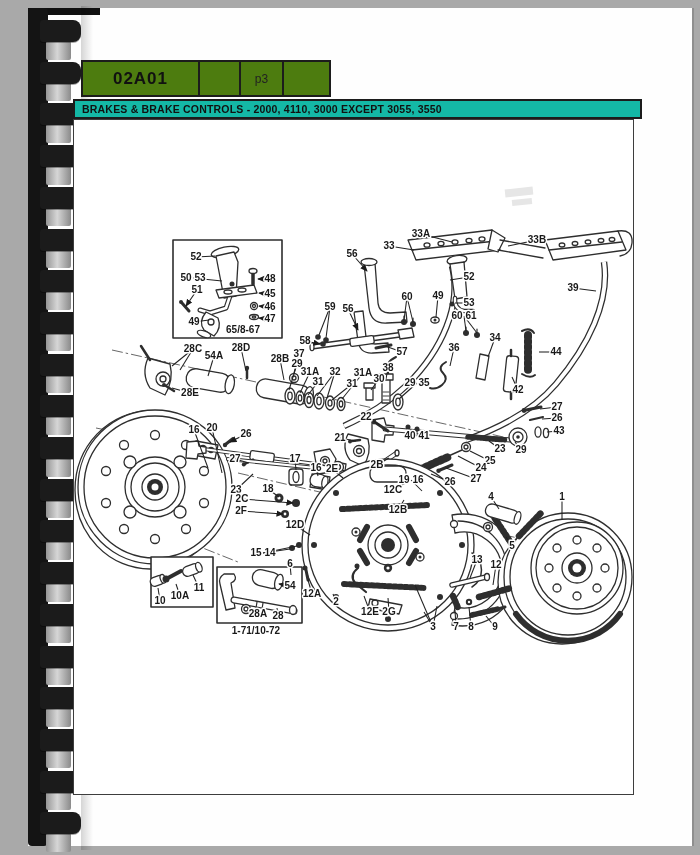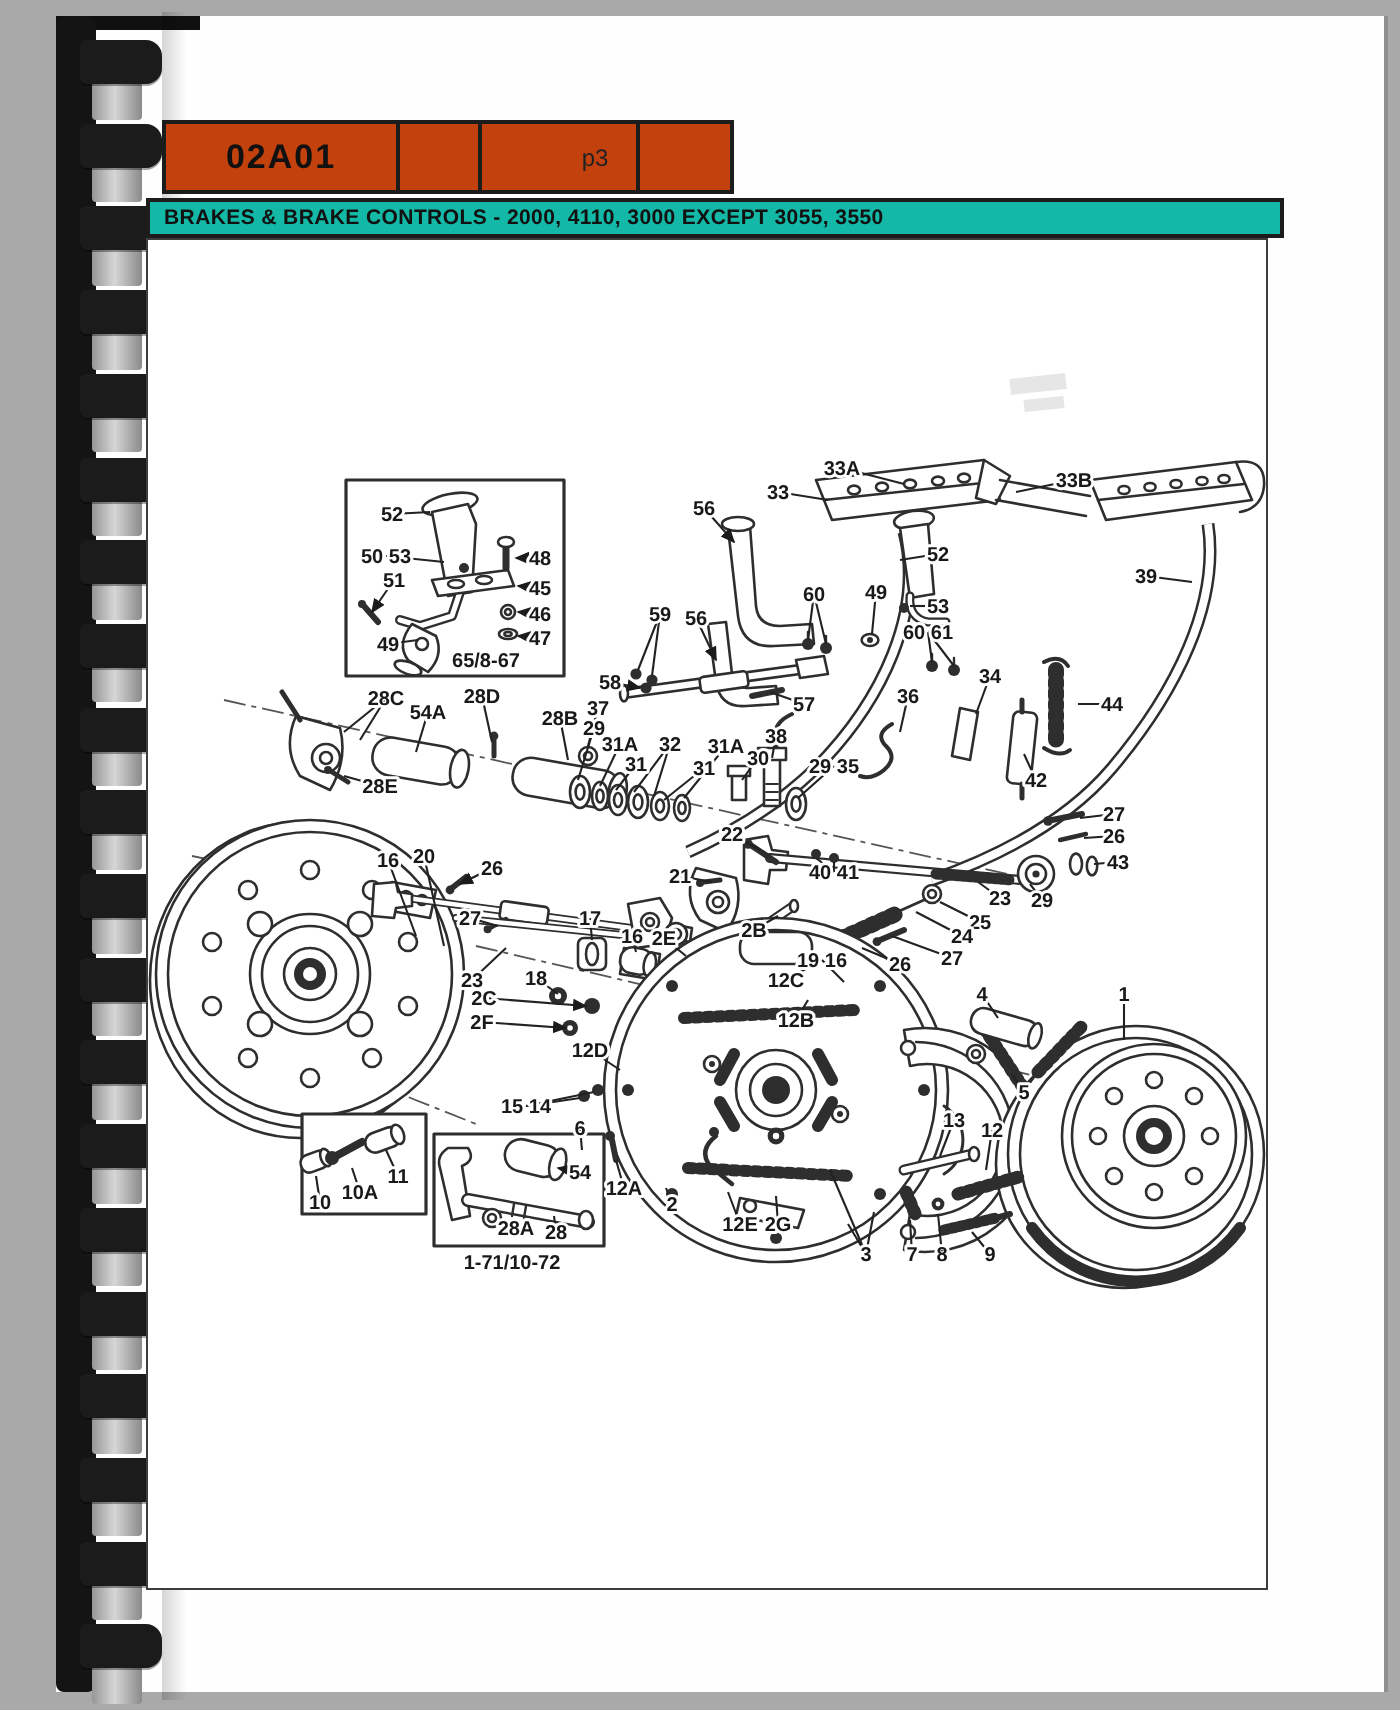--- a/index.html
+++ b/index.html
@@ -10,25 +10,25 @@
   .page-top-edge{position:absolute;left:28px;top:8px;width:72px;height:7px;background:#101010;}
   .binding{position:absolute;left:0;top:6px;width:92px;height:844px;}
   .spine{position:absolute;left:28px;top:2px;width:20px;height:838px;background:#141414;border-radius:4px;}
   .tooth{position:absolute;left:40px;width:41px;height:22px;background:#1b1b1b;
          border-radius:3px 8px 8px 3px;box-shadow:0 1px 0 rgba(0,0,0,.35);}
   .ring{position:absolute;left:46px;width:25px;height:19px;border-radius:2px;
         background:linear-gradient(90deg,#969696,#d6d6d6 45%,#8a8a8a);}
   .binding-shadow{position:absolute;left:81px;top:0;width:12px;height:844px;
         background:linear-gradient(90deg,rgba(0,0,0,.16),rgba(0,0,0,0));}
   .header-row{position:absolute;left:81px;top:60px;height:33px;display:flex;
-        border:2px solid #1c1c1c;background:#c2410c;z-index:4;text-align:center;}
+        border:2px solid #1c1c1c;background:#4d7c0f;z-index:4;text-align:center;}
   .hc{border-right:2px solid #1c1c1c;display:flex;align-items:center;justify-content:center;}
   .hc:last-child{border-right:none;}
   .hc-code{width:115px;font-weight:bold;font-size:17px;letter-spacing:1px;color:#111;}
-  .hc-b1{width:39px;} .hc-page{width:41px;font-size:12px;color:#222;padding-left:36px;} .hc-b2{width:45px;}
+  .hc-b1{width:39px;} .hc-page{width:41px;font-size:12px;color:#222;} .hc-b2{width:45px;}
   .title-bar{position:absolute;left:73px;top:99px;width:558px;height:16px;border:2px solid #1c1c1c;
         background:#14b8a6;display:flex;align-items:center;padding-left:7px;z-index:4;
         font-weight:bold;font-size:10.5px;color:#111;letter-spacing:.2px;white-space:nowrap;}
   .frame{position:absolute;left:73px;top:119px;width:559px;height:674px;border:1.5px solid #3d3d3d;
         background:#fff;}
   svg.overlay{position:absolute;left:0;top:0;width:700px;height:855px;z-index:3;pointer-events:none;}
   svg .m{stroke:#2e2e2e;stroke-width:1.3;fill:none;stroke-linecap:round;stroke-linejoin:round;}
   svg .w{fill:#fff;}
   svg .fill{fill:#2e2e2e;stroke:none;}
   svg .axis{stroke:#565656;stroke-width:.9;stroke-dasharray:11 3 2.5 3;fill:none;}

